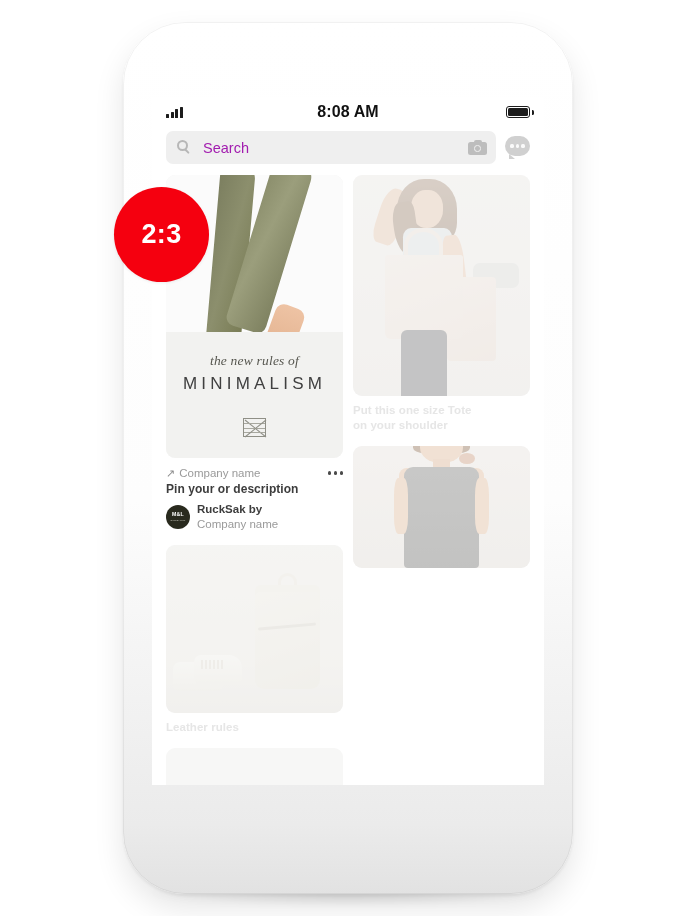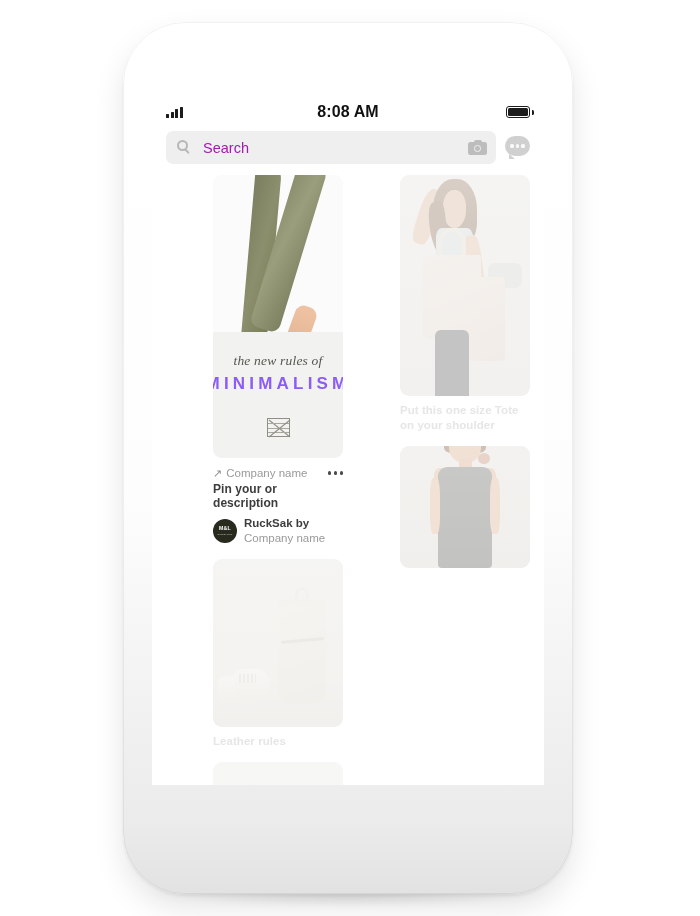--- a/index.html
+++ b/index.html
@@ -116,21 +116,21 @@
     position:absolute;left:0;top:0;width:25px;height:20px;
     display:flex;align-items:center;justify-content:center;gap:2.4px;
   }
   .chat-icon .dots i{width:3.2px;height:3.2px;background:#fafafa;border-radius:50%;}
 
   
   .feed{
     display:flex;gap:10px;padding:0 14px;box-sizing:border-box;
     height:647px;overflow:hidden;align-items:flex-start;
   }
-  .col{flex:1;min-width:0;display:flex;flex-direction:column;gap:14px;margin-left:47px;}
+  .col{flex:1;min-width:0;display:flex;flex-direction:column;gap:14px;}
 
   .pin{display:flex;flex-direction:column;}
   .pin-img{
     width:100%;border-radius:9px;overflow:hidden;position:relative;
     background:#f4f4f3;
   }
   .cap{
     font-size:11.5px;line-height:14.5px;color:#e6e6e6;font-weight:bold;
     margin-top:7px;letter-spacing:.05px;
   }
@@ -234,22 +234,22 @@
   .minicard{background:#f2f2f0;}
   .mini-inner{
     position:absolute;inset:0;display:flex;flex-direction:column;
     align-items:center;justify-content:center;
   }
   .mini-line1{
     font-family:"Liberation Serif",serif;font-style:italic;
     font-size:13.5px;color:#56564f;letter-spacing:.2px;
   }
   .mini-line2{
-    font-size:17px;color:#8b5cf6;letter-spacing:4.2px;margin-top:5px;
-    font-weight:bold;
+    font-size:17px;color:#404040;letter-spacing:4.2px;margin-top:5px;
+    font-weight:normal;
   }
   .mini-logo{
     margin-top:24px;width:23px;height:19px;position:relative;
     border:1.1px solid #8f8f86;box-sizing:border-box;
   }
   .mini-logo::before,.mini-logo::after{
     content:"";position:absolute;background:#8f8f86;
   }
   .mini-logo::before{
     left:-2px;top:50%;width:27px;height:1px;transform:rotate(39deg);
@@ -592,14 +592,17 @@
               <div class="d-dress"></div>
               <div class="d-armL"></div>
               <div class="d-armR"></div>
             </div>
           </div>
         </div>
       </div>
     </div>
   </div>
 
+  <div class="ratio-badge">
+    <span>2:3</span>
+  </div>
 
 </div>
 
 </body></html>

